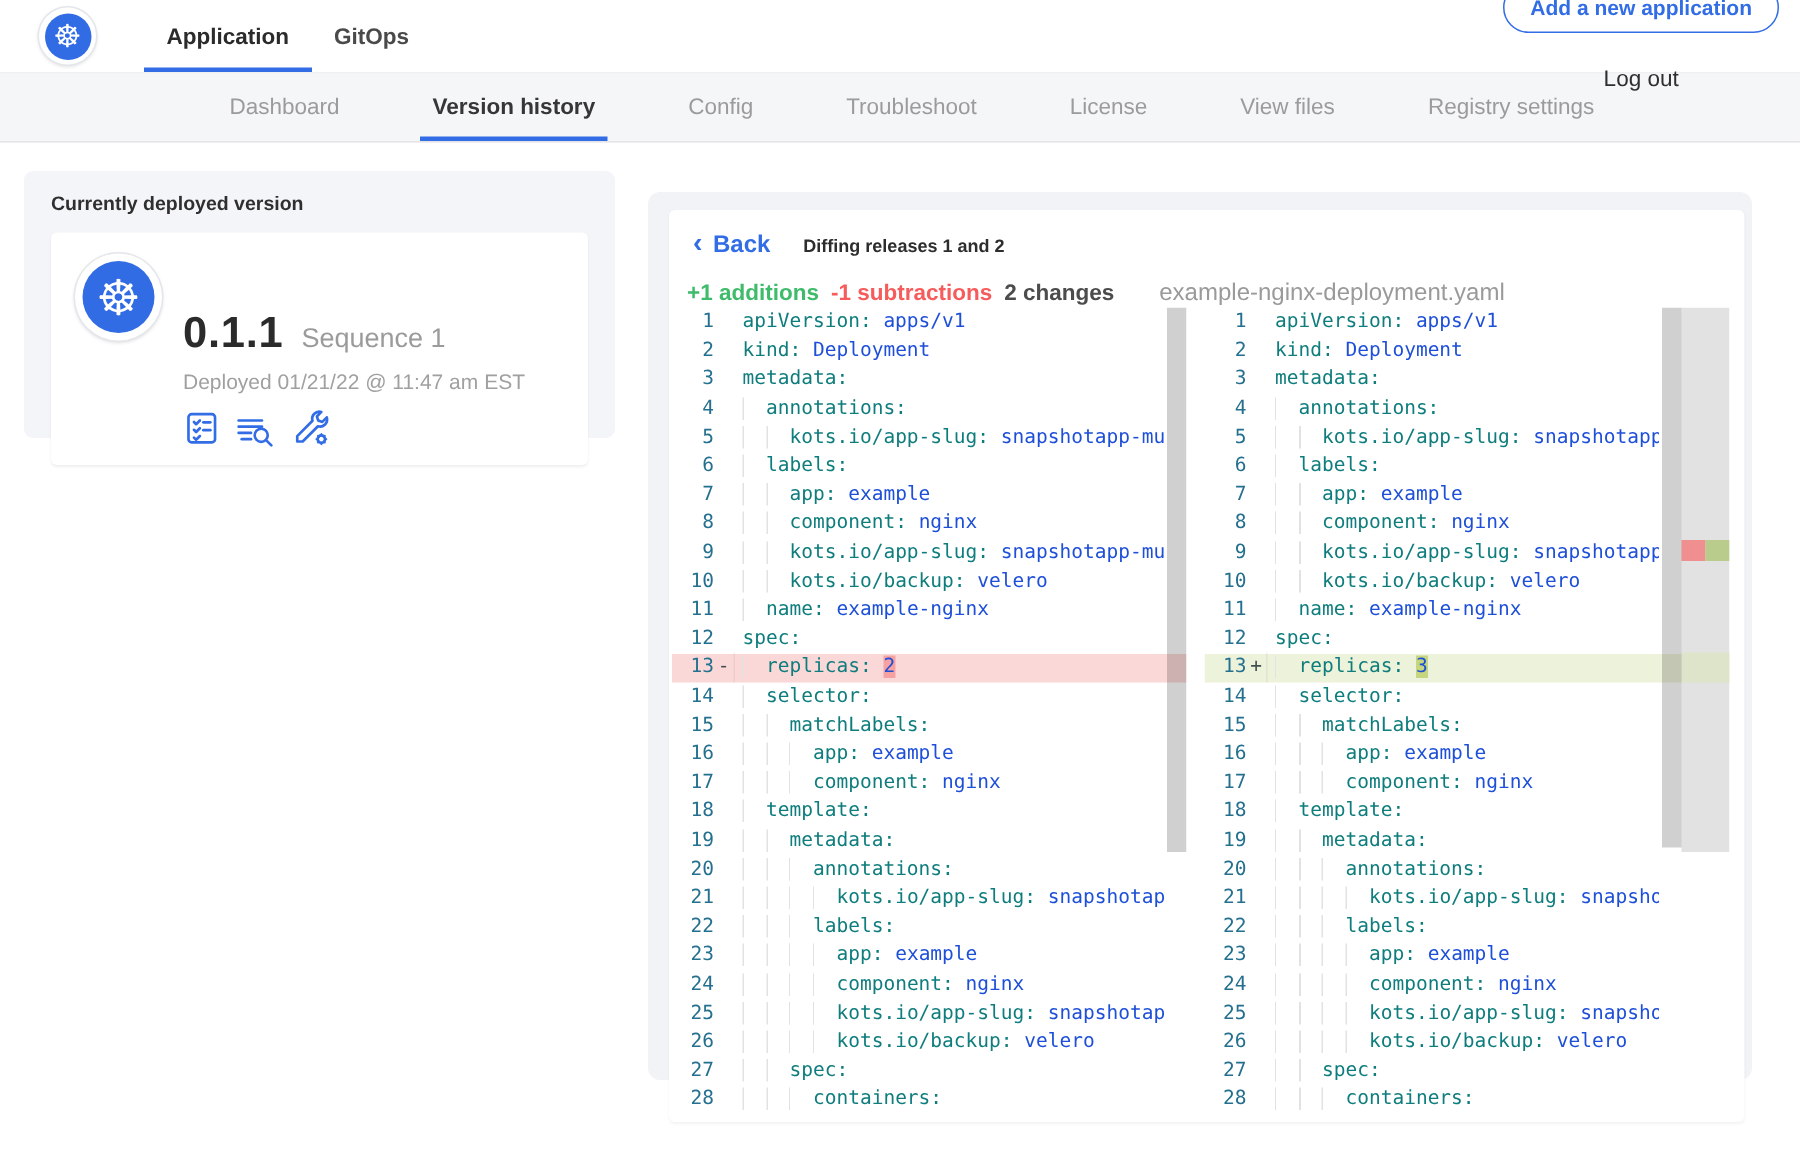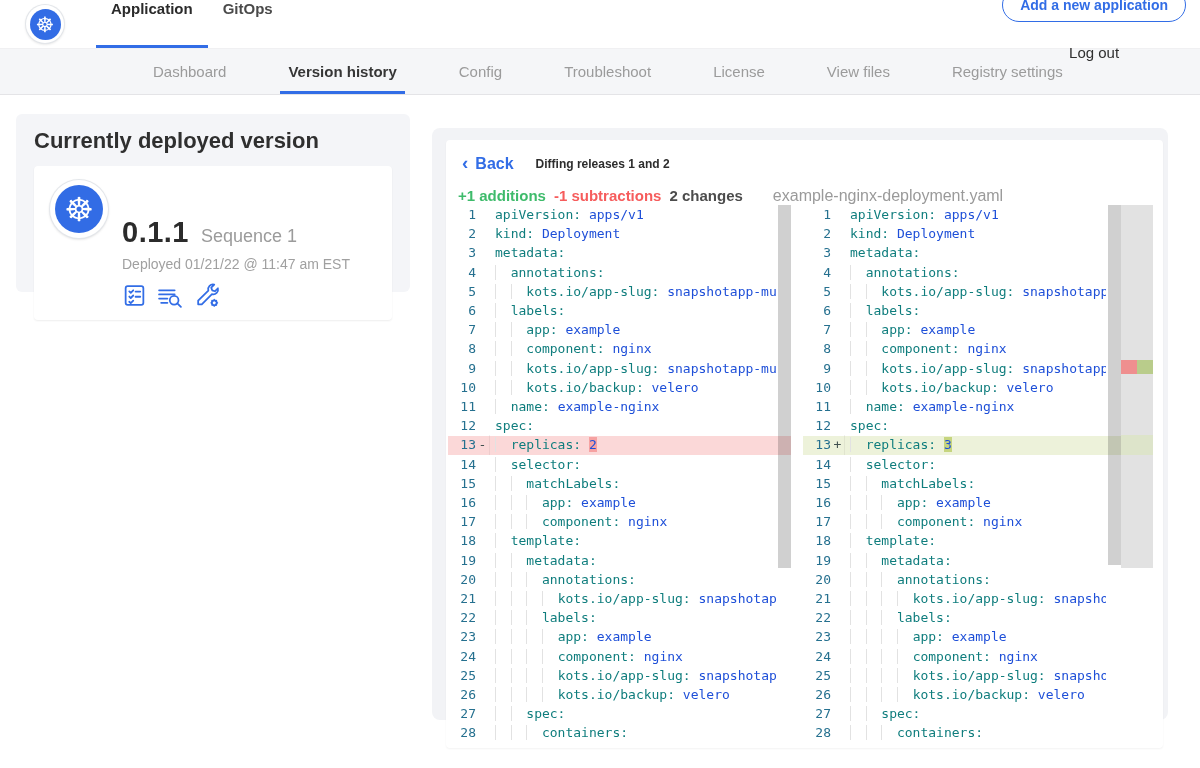--- a/index.html
+++ b/index.html
@@ -3,36 +3,36 @@
 <meta charset="utf-8">
 <style>
   * { margin:0; padding:0; box-sizing:border-box; }
   html,body { width:1200px; height:768px; background:#fff; font-family:"Liberation Sans", sans-serif; overflow:hidden; }
 
   
   .topbar { height:48px; display:flex; align-items:center; padding-left:26px; background:#fff; position:relative; }
   .logo-wrap { width:38px; height:38px; border-radius:50%; background:#fff; box-shadow:0 0 0 1px #e3e6ea, 0 1px 3px rgba(0,0,0,.18); display:flex; align-items:center; justify-content:center; }
   .logo-circle { width:31px; height:31px; border-radius:50%; background:#326ce5; color:#fff; display:flex; align-items:center; justify-content:center; font-size:21px; line-height:1; }
   .top-tabs { display:flex; margin-left:32px; height:48px; }
-  .top-tab { position:relative; display:flex; padding:0 15px; font-size:15px; font-weight:700; color:#4a4a4a; cursor:pointer; }
+  .top-tab { position:relative; display:flex; align-items:center; padding:0 15px; font-size:15px; font-weight:700; color:#4a4a4a; cursor:pointer; }
   .top-tab.active { color:#2b2b2b; }
   .top-tab.active::after { content:""; position:absolute; left:0; right:0; bottom:0; height:3px; background:#326de6; }
   .top-right { margin-left:auto; display:flex; align-items:center; gap:22px; padding-right:14px;flex-direction:column; }
   .pill-btn { border:1.5px solid #326de6; color:#326de6; font-weight:700; font-size:14px; border-radius:18px; padding:8px 17px; background:#fff; cursor:pointer; }
   .logout { font-size:15px; color:#2f2f2f; cursor:pointer; }
 
   
   .subnav { height:47px; background:#f5f6f8; border-top:1px solid #f0f0f2; border-bottom:1px solid #e4e4e7; display:flex; align-items:stretch; padding-left:145px; }
   .subnav-item { position:relative; display:flex; align-items:center; padding:0 8px; margin-right:46px; font-size:15px; color:#9b9b9b; cursor:pointer; white-space:nowrap; }
   .subnav-item.active { color:#363636; font-weight:700; }
   .subnav-item.active::after { content:""; position:absolute; left:0; right:0; bottom:0; height:3px; background:#326de6; }
 
   
   .deployed-card { position:absolute; left:16px; top:114px; width:394px; height:178px; background:#f4f5f8; border-radius:6px; padding:14px 18px; }
-  .deployed-title { font-size:22px; font-weight:700; color:#2f2f2f; }
+  .deployed-title { font-size:13px; font-weight:700; color:#2f2f2f; }
   .deployed-inner { margin-top:12px; background:#fff; border-radius:4px; box-shadow:0 1px 2px rgba(0,0,0,.07); padding:14px 16px 12px 16px; display:flex; }
   .k8s-badge { width:58px; height:58px; border-radius:50%; background:#fff; box-shadow:0 0 0 1px #e4e7eb, 0 1px 3px rgba(0,0,0,.2); display:flex; align-items:center; justify-content:center; flex:0 0 auto; }
   .k8s-badge-inner { width:48px; height:48px; border-radius:50%; background:#326ce5; color:#fff; display:flex; align-items:center; justify-content:center; font-size:33px; line-height:1; }
   .ver-col { margin-left:14px; padding-top:2px; }
   .ver-row { display:flex; align-items:baseline; gap:12px; }
   .ver-num { font-size:29px; font-weight:800; color:#2b2b2b; letter-spacing:.5px; }
   .ver-seq { font-size:18px; color:#9b9b9b;margin-top:44px; }
   .ver-deployed { font-size:14px; color:#a0a0a0; margin-top:7px;text-align:center; }
   .ver-icons { display:flex; align-items:center; gap:10px; margin-top:10px; }
   .ver-icons svg { display:block; cursor:pointer; }

